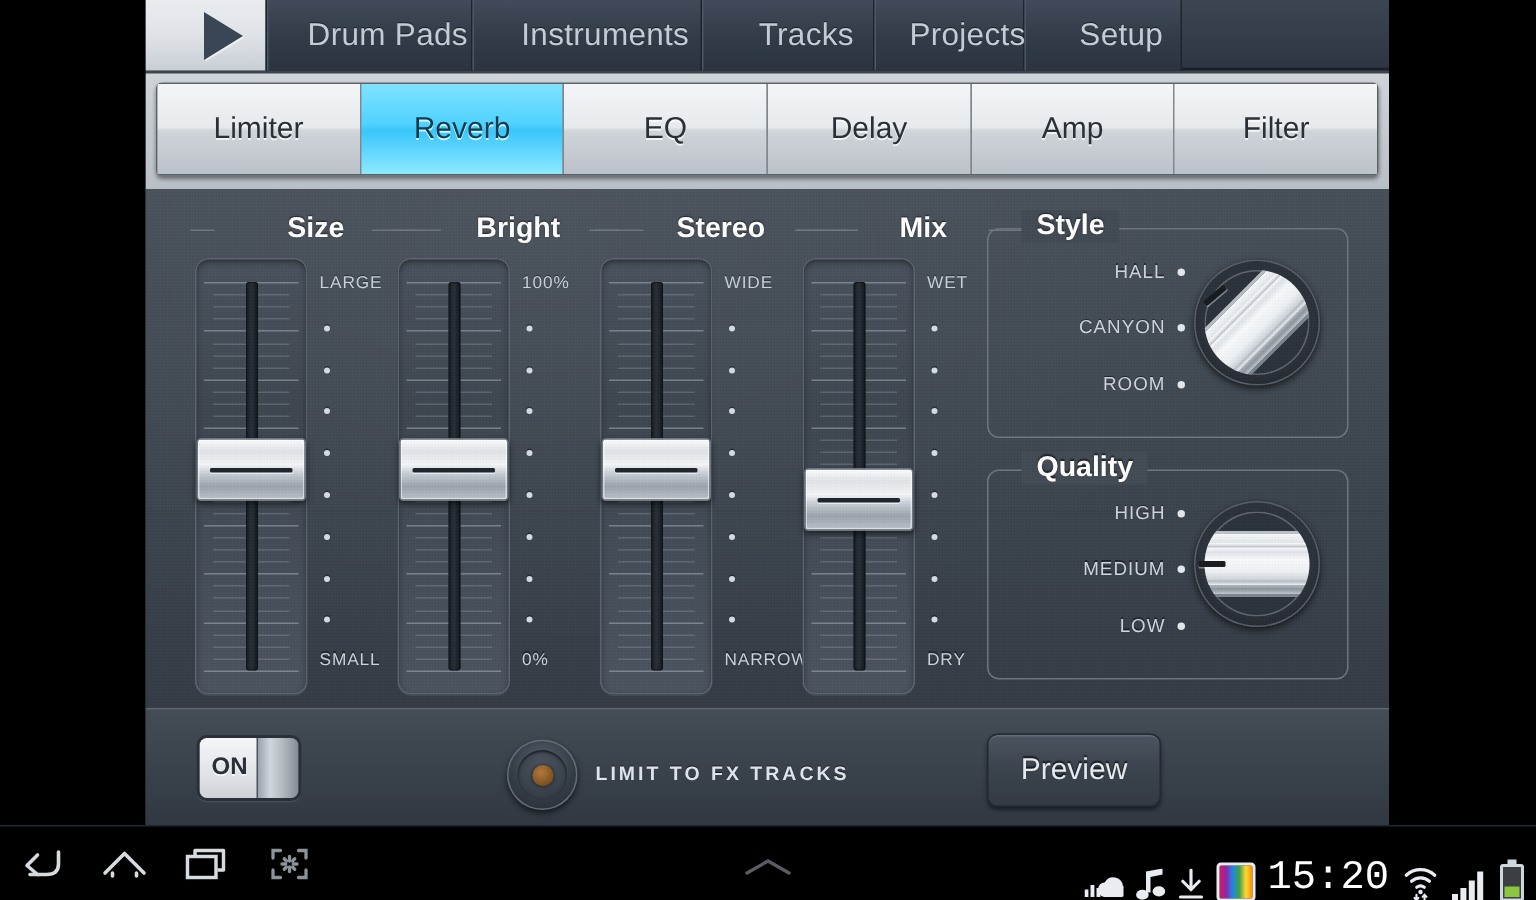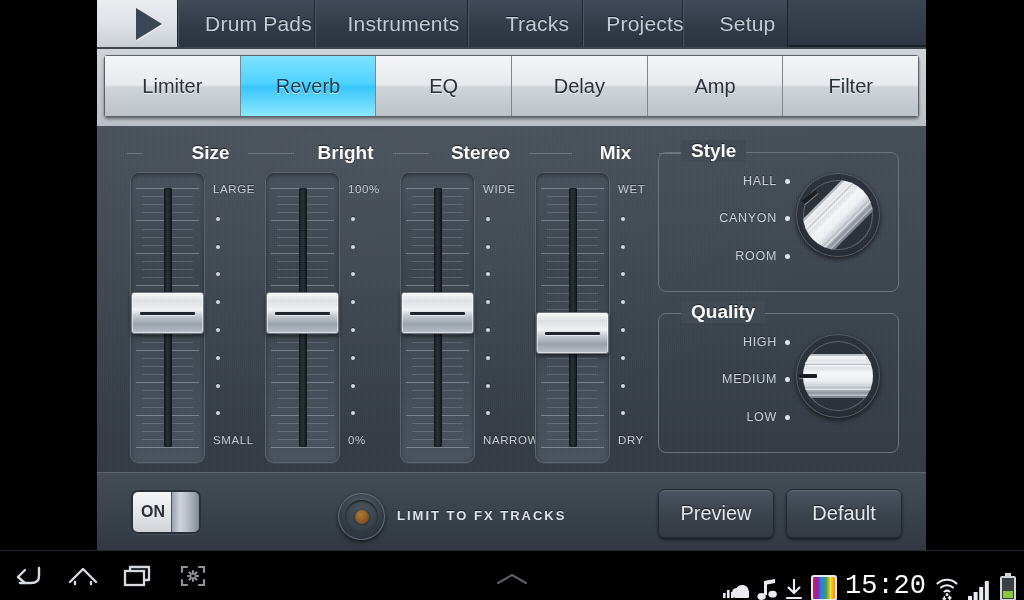--- a/index.html
+++ b/index.html
@@ -631,23 +631,20 @@
       <div class="toggle">
         <div class="on">ON</div>
         <div class="knb"></div>
       </div>
       <div class="led">
         <i></i>
       </div>
       <div class="ledlabel">LIMIT TO FX TRACKS</div>
       <div class="btn" style="left:561px">
           <span>Preview</span>
-        </div>
-      <div class="btn" style="left:689px">
-          <span>Default</span>
         </div>
     </div>
   </div>
 
   <div id="sysbar">
     <div class="navicons">
       <div class="navbtn">
         <svg width="30" height="26" viewBox="0 0 30 26">
           <path d="M26 5 L26 13 Q26 20 18 20 L7 20" stroke="#d6dbdf" stroke-width="2.4" fill="none" stroke-linecap="round"></path>
           <path d="M12 13 L5 20 L12 26" stroke="#d6dbdf" stroke-width="2.4" fill="none" stroke-linecap="round" stroke-linejoin="round" transform="translate(0,-6)"></path>

